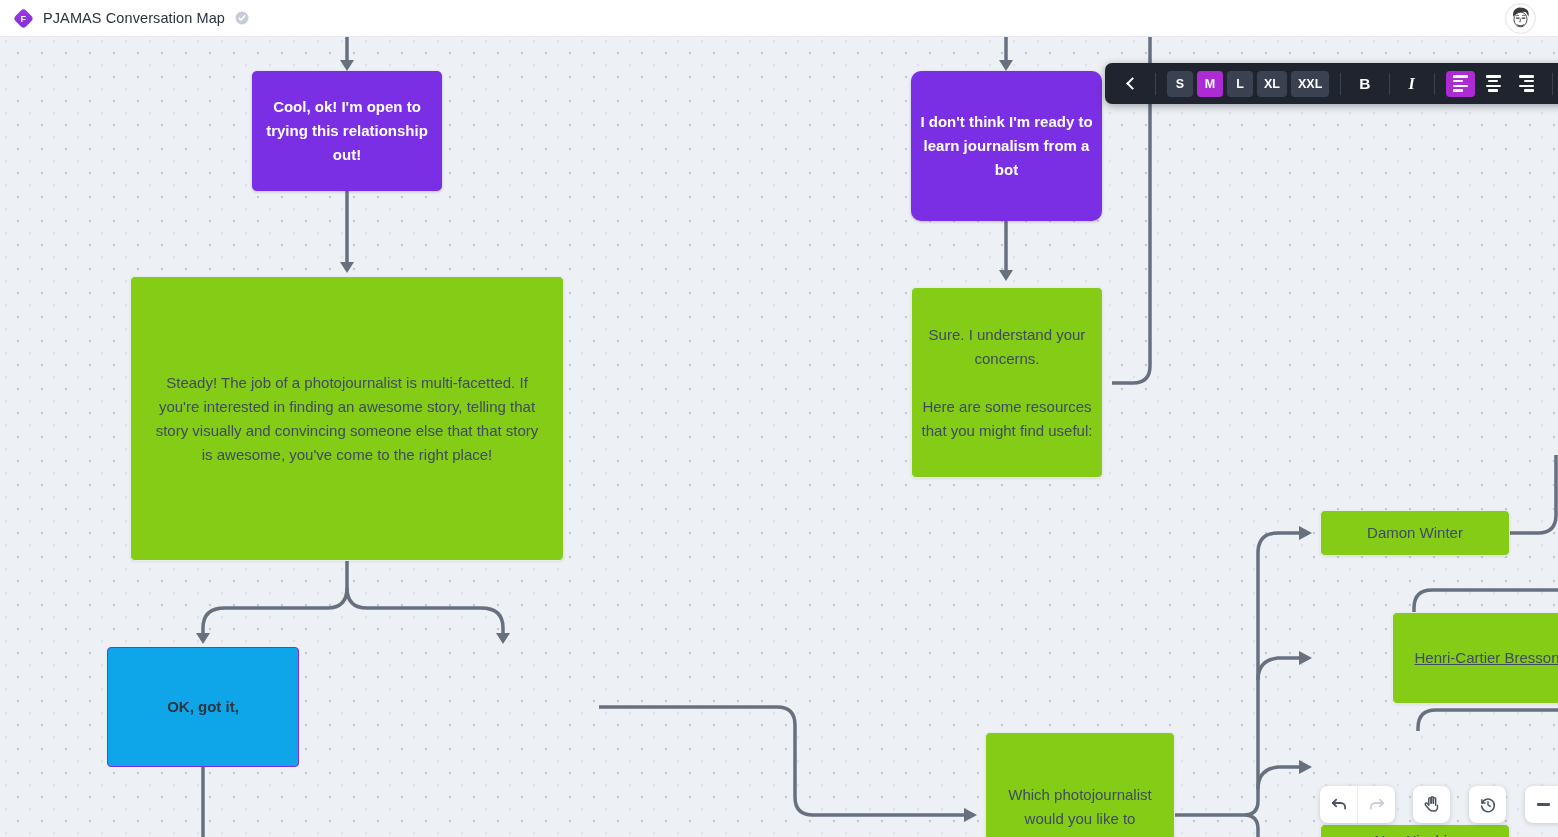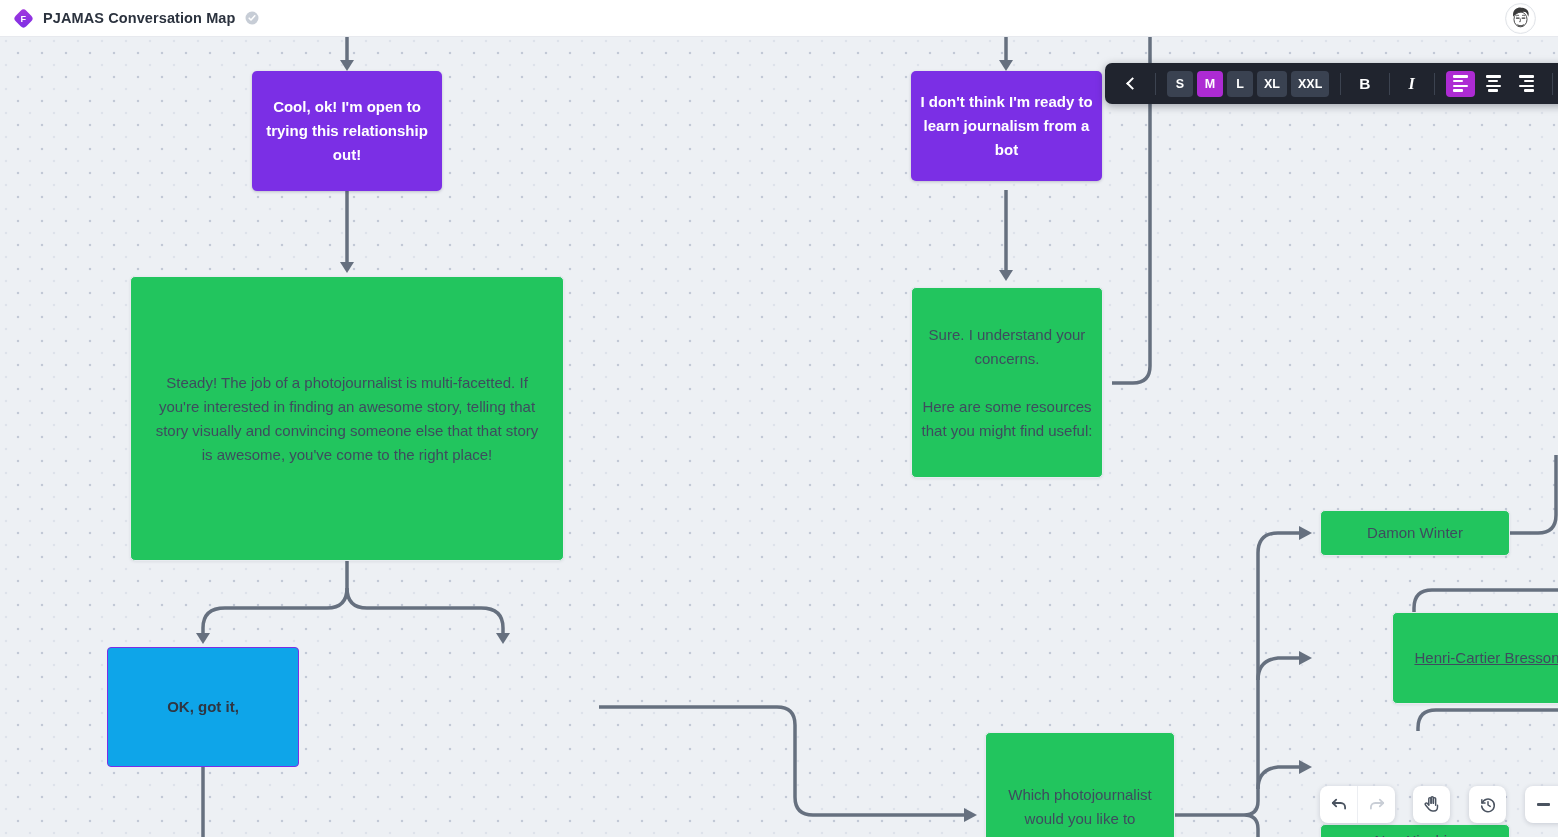--- a/index.html
+++ b/index.html
@@ -18,31 +18,31 @@
 
   #edges { position:absolute; left:0; top:0; width:1558px; height:837px; z-index:2; }
 
   
   #header { position:absolute; left:0; top:0; width:1558px; height:37px; background:#ffffff;
     border-bottom:1px solid #e7e9ee; z-index:30; display:flex; align-items:center; padding:0 12px; }
   .logo { width:15px; height:15px; transform:rotate(45deg); border-radius:4px;
     background:linear-gradient(135deg,#A437DD,#7B2FE5); display:flex; align-items:center;
     justify-content:center; margin:0 12px 0 4px; flex:0 0 auto; }
   .logo span { transform:rotate(-45deg); color:#fff; font-size:9px; font-weight:bold; }
-  .doc-title { font-size:14.5px; font-weight:bold; color:#2B323E; letter-spacing:.1px; }
+  .doc-title { font-size:14.5px; font-weight:normal; color:#2B323E; letter-spacing:.1px; }
   .sync { margin-left:10px; }
   #avatar { position:absolute; right:22px; top:3px; width:31px; height:31px; border-radius:50%;
     background:#fafafa; border:1px solid #e2e5ea; overflow:hidden; }
 
   
   .node { position:absolute; z-index:3; border-radius:5px; display:flex; align-items:center;
     justify-content:center; text-align:center; font-size:15px; line-height:24px; padding:8px 4px; }
   .node.purple { background:#7B2FE5; color:#ffffff; font-weight:bold;
     box-shadow:0 1px 3px rgba(40,40,80,.25); }
-  .node.white { background:#22c55e; color:#3E4C5E; font-weight:500;
+  .node.white { background:#84cc16; color:#3E4C5E; font-weight:500;
     border:1px solid #E8EBF0; box-shadow:0 1px 3px rgba(20,30,50,.08); }
   .node.selected { background:#0ea5e9; color:#2F3642; font-weight:600;
     border:1.5px solid #7B2FE5; border-radius:4px; }
   .preline { white-space:pre-line; }
   .top-aligned { align-items:flex-start; }
 
   
   #fmtbar { position:absolute; left:1105px; top:63px; width:470px; height:41px; background:#20242E;
     border-radius:7px; z-index:20; display:flex; align-items:center; padding:0 10px;
     box-shadow:0 2px 8px rgba(10,15,30,.35); }
@@ -111,21 +111,21 @@
       <path d="M1299 526 L1299 540 L1312 533 Z"></path>
       <path d="M1299 651 L1299 665 L1312 658 Z"></path>
       <path d="M1299 760 L1299 774 L1312 767 Z"></path>
     </g>
   </svg>
 
   <div class="node purple" style="left:252px;top:71px;width:190px;height:120px;">
     <span>Cool, ok! I'm open to trying this relationship out!</span>
   </div>
 
-  <div class="node purple" style="left:911px;top:71px;width:191px;height:110px;">
+  <div class="node purple" style="left:911px;top:71px;width:191px;height:150px;border-radius:10px;">
     <span>I don't think I'm ready to learn journalism from a bot</span>
   </div>
 
   <div class="node white" style="left:130px;top:276px;width:434px;height:285px;padding:8px 20px;">
     <span>Steady! The job of a photojournalist is multi-facetted. If you're interested in finding an awesome story, telling that story visually and convincing someone else that that story is awesome, you've come to the right place!</span>
   </div>
 
   <div class="node white preline" style="left:911px;top:287px;width:192px;height:191px;">
     <span class="preline">Sure. I understand your concerns.
 

